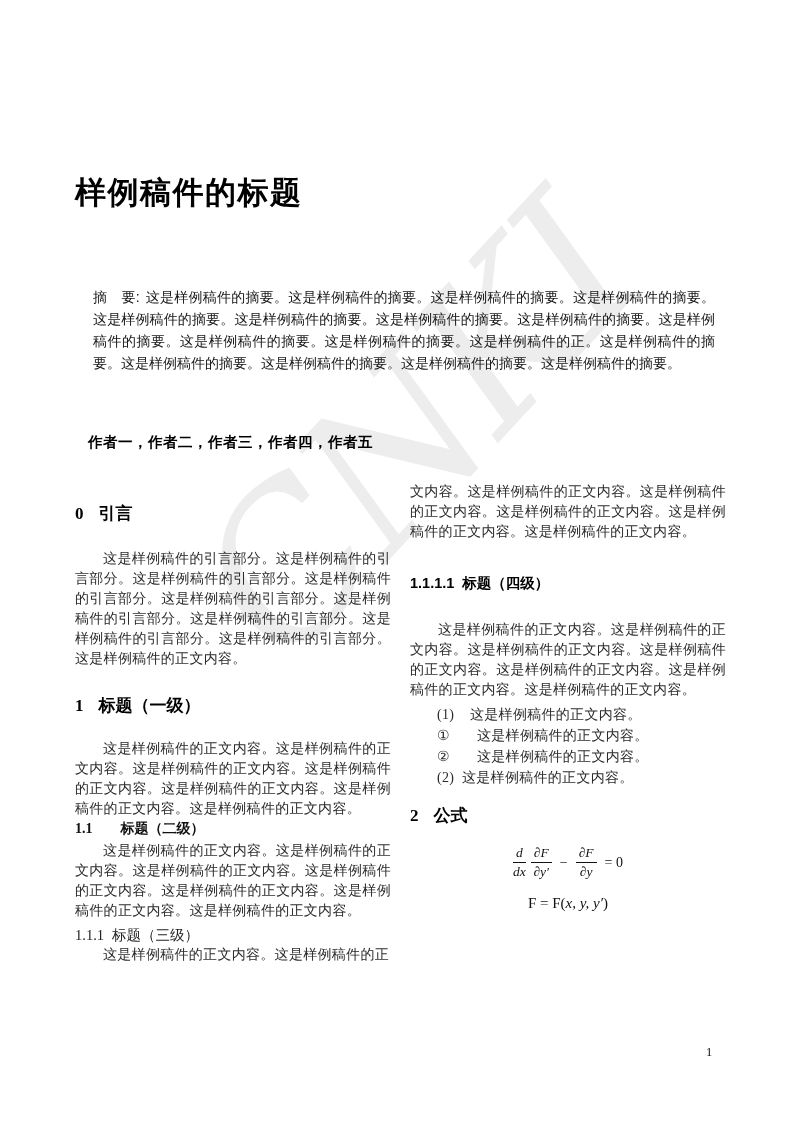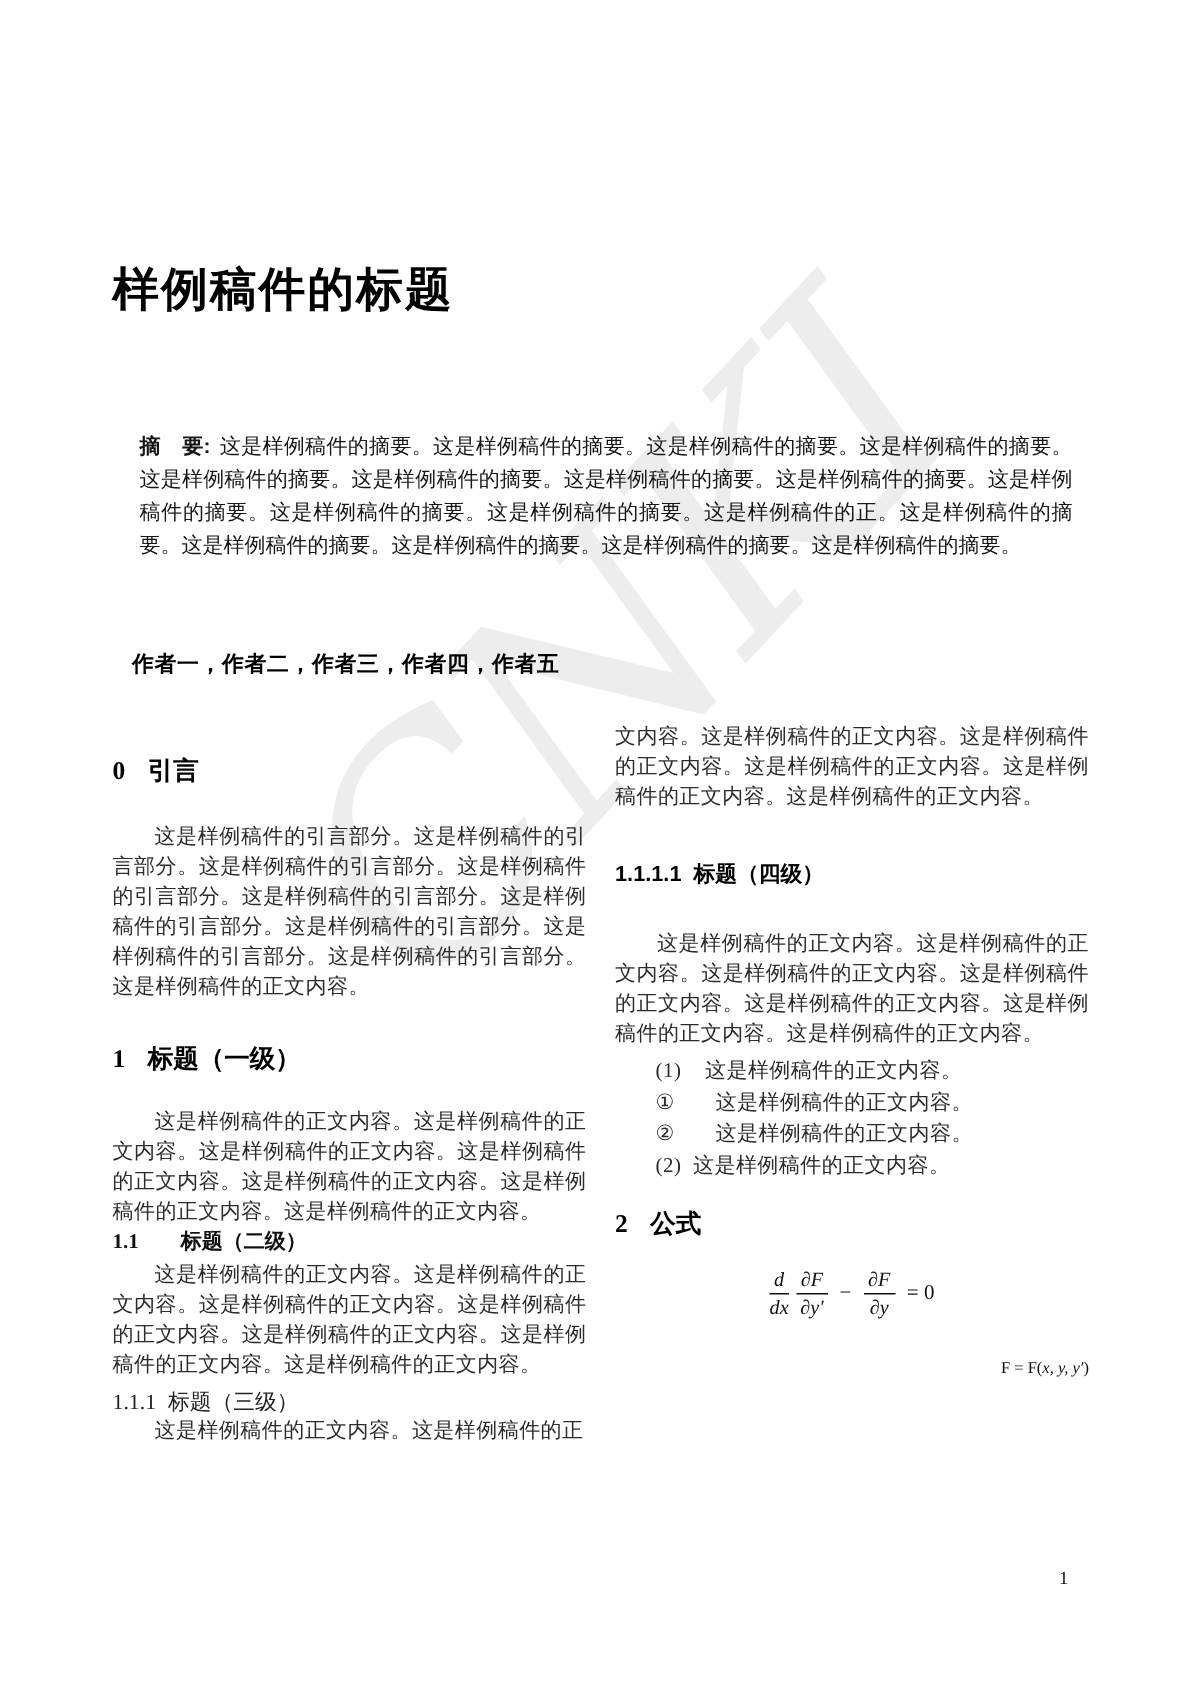--- a/index.html
+++ b/index.html
@@ -19,21 +19,21 @@
     left:75px; top:172px; margin:0;
     font-family:"Liberation Sans","DejaVu Sans",sans-serif;
     font-weight:bold; font-size:31px; letter-spacing:1.5px; color:#000;
   }
   .abstract {
     left:93px; top:286px; width:622px; margin:0;
     font-family:"Liberation Sans","DejaVu Sans",sans-serif;
     font-size:14px; line-height:22px; color:#161616;
     text-align:justify; text-justify:inter-ideograph;
   }
-  .ab-label { margin-right:6px;font-weight:bold; }
+  .ab-label { margin-right:6px; }
   .authors {
     left:75px; top:420px; margin:13px;
     font-family:"Liberation Sans","DejaVu Sans",sans-serif;
     font-weight:bold; font-size:14.5px; letter-spacing:0.5px; color:#000;
   }
   .lcol { left:75px; width:316px; }
   .rcol { left:410px; width:316px; }
   .h-major {
     margin:0; font-family:"Liberation Sans","DejaVu Sans",sans-serif;
     font-weight:bold; font-size:17px; color:#000; line-height:22px;
@@ -64,21 +64,21 @@
   .mk-paren2 { width:25px; }
   .formula-block { text-align:center; color:#111; }
   .eq-row { display:flex; justify-content:center; align-items:center; gap:5px;
     font-size:14px; font-style:italic; }
   .frac { display:inline-flex; flex-direction:column; align-items:center;
     font-size:13.5px; line-height:16px; }
   .frac .fnum { padding:0 3px 1px; border-bottom:1px solid #111; }
   .frac .fden { padding-top:1px; }
   .eq-rhs { font-style:normal; margin-left:3px; }
   .eq-minus { font-style:normal; margin:0 3px; }
-  .eq-second { margin-top:26px; font-size:11px;text-align:right; }
+  .eq-second { margin-top:15px; font-size:15px; }
   .eq-up { font-style:normal; }
   .eq-it { font-style:italic; }
   .page-number {
     left:706px; top:1045px; font-size:12.5px; color:#111;
     font-family:"Liberation Serif","DejaVu Serif",serif;
   }
 </style>
 </head>
 <body>
 

